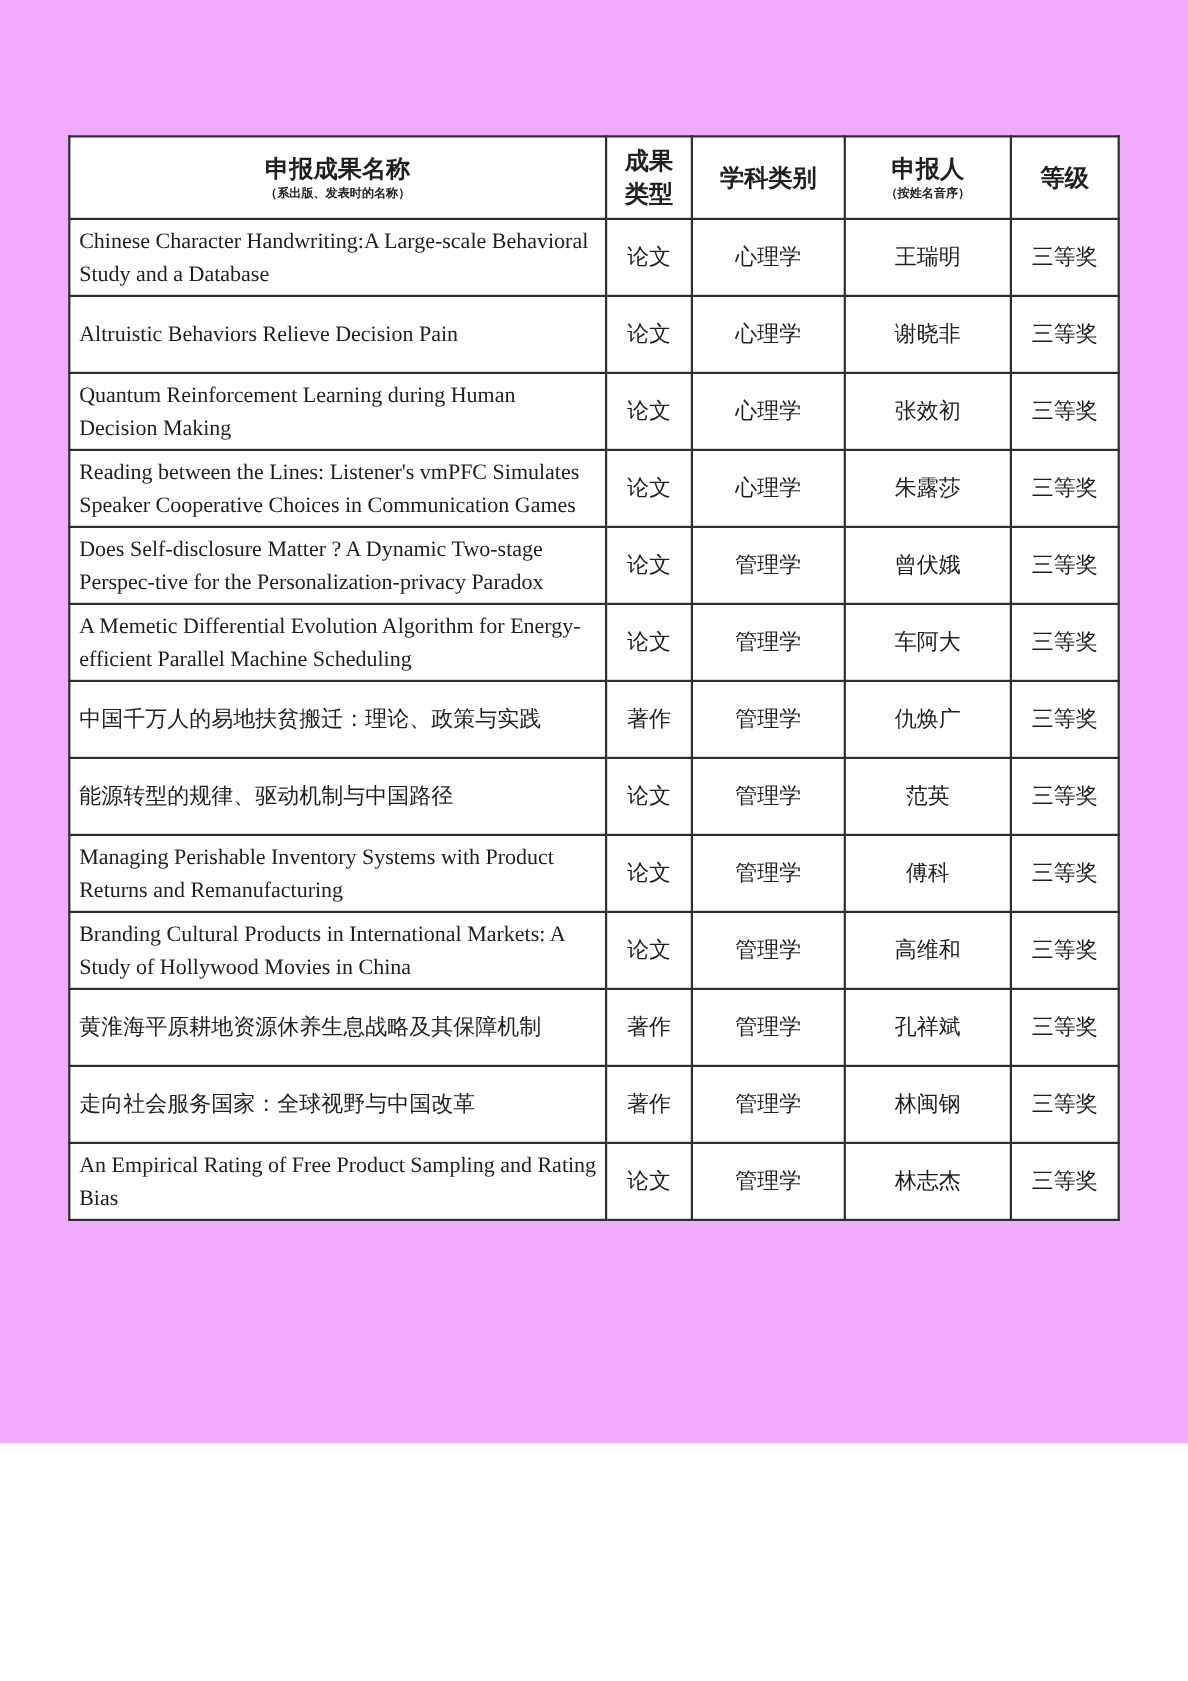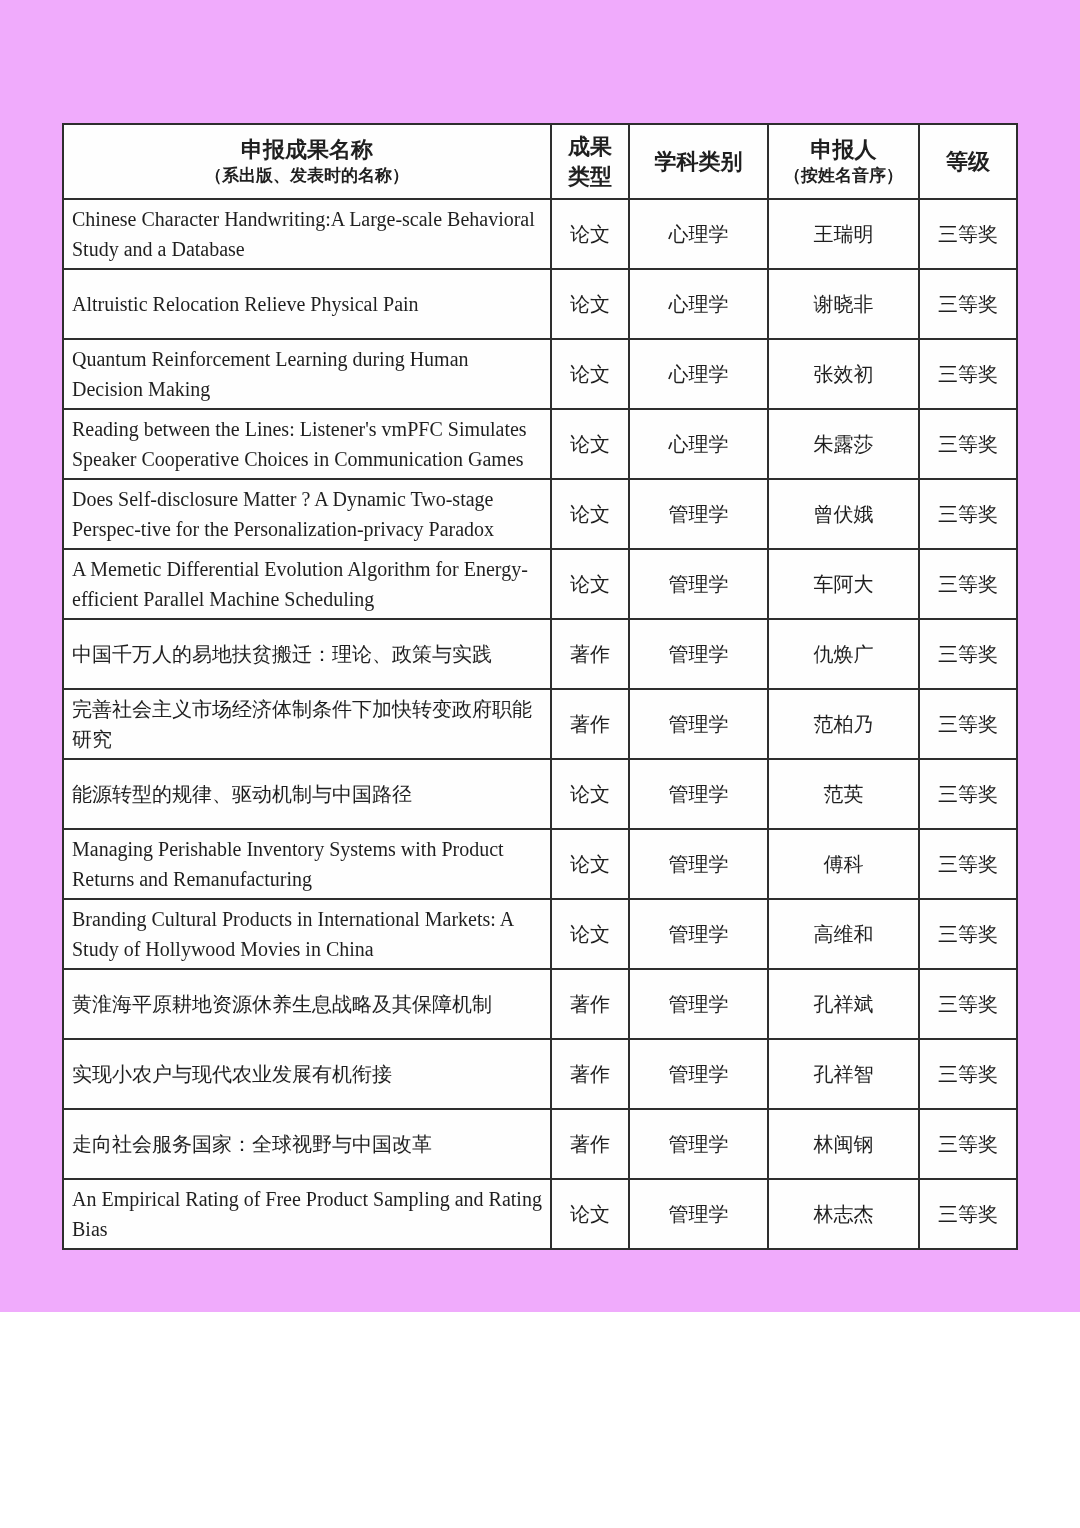--- a/index.html
+++ b/index.html
@@ -47,21 +47,21 @@
     padding: 7px 4px;
     text-align: center;
   }
   .h-main {
     font-size: 22px;
     line-height: 1.35;
     font-weight: bold;
     text-align: center;
   }
   .h-sub {
-    font-size: 17px;
+    font-size: 11px;
     line-height: 1.35;
     font-weight: bold;
     text-align: center;
   }
   table.awards td {
     font-size: 20px;
     line-height: 1.5;
     height: 60px;
     padding: 4px 8px;
   }
@@ -120,21 +120,21 @@
     </thead>
     <tbody id="rows">
         <tr>
           <td class="cell-title">Chinese Character Handwriting:A Large-scale Behavioral Study and a Database</td>
           <td class="cell-center">论文</td>
           <td class="cell-center">心理学</td>
           <td class="cell-center">王瑞明</td>
           <td class="cell-center">三等奖</td>
         </tr>
         <tr>
-          <td class="cell-title">Altruistic Relocation Relieve Physical Pain</td>
+          <td class="cell-title">Altruistic Behaviors Relieve Decision Pain</td>
           <td class="cell-center">论文</td>
           <td class="cell-center">心理学</td>
           <td class="cell-center">谢晓非</td>
           <td class="cell-center">三等奖</td>
         </tr>
         <tr>
           <td class="cell-title">Quantum Reinforcement Learning during Human Decision Making</td>
           <td class="cell-center">论文</td>
           <td class="cell-center">心理学</td>
           <td class="cell-center">张效初</td>
@@ -162,27 +162,20 @@
           <td class="cell-center">三等奖</td>
         </tr>
         <tr>
           <td class="cell-title">中国千万人的易地扶贫搬迁：理论、政策与实践</td>
           <td class="cell-center">著作</td>
           <td class="cell-center">管理学</td>
           <td class="cell-center">仇焕广</td>
           <td class="cell-center">三等奖</td>
         </tr>
         <tr>
-          <td class="cell-title">完善社会主义市场经济体制条件下加快转变政府职能研究</td>
-          <td class="cell-center">著作</td>
-          <td class="cell-center">管理学</td>
-          <td class="cell-center">范柏乃</td>
-          <td class="cell-center">三等奖</td>
-        </tr>
-        <tr>
           <td class="cell-title">能源转型的规律、驱动机制与中国路径</td>
           <td class="cell-center">论文</td>
           <td class="cell-center">管理学</td>
           <td class="cell-center">范英</td>
           <td class="cell-center">三等奖</td>
         </tr>
         <tr>
           <td class="cell-title">Managing Perishable Inventory Systems with Product Returns and Remanufacturing</td>
           <td class="cell-center">论文</td>
           <td class="cell-center">管理学</td>
@@ -197,27 +190,20 @@
           <td class="cell-center">三等奖</td>
         </tr>
         <tr>
           <td class="cell-title">黄淮海平原耕地资源休养生息战略及其保障机制</td>
           <td class="cell-center">著作</td>
           <td class="cell-center">管理学</td>
           <td class="cell-center">孔祥斌</td>
           <td class="cell-center">三等奖</td>
         </tr>
         <tr>
-          <td class="cell-title">实现小农户与现代农业发展有机衔接</td>
-          <td class="cell-center">著作</td>
-          <td class="cell-center">管理学</td>
-          <td class="cell-center">孔祥智</td>
-          <td class="cell-center">三等奖</td>
-        </tr>
-        <tr>
           <td class="cell-title">走向社会服务国家：全球视野与中国改革</td>
           <td class="cell-center">著作</td>
           <td class="cell-center">管理学</td>
           <td class="cell-center">林闽钢</td>
           <td class="cell-center">三等奖</td>
         </tr>
         <tr>
           <td class="cell-title">An Empirical Rating of Free Product Sampling and Rating Bias</td>
           <td class="cell-center">论文</td>
           <td class="cell-center">管理学</td>

